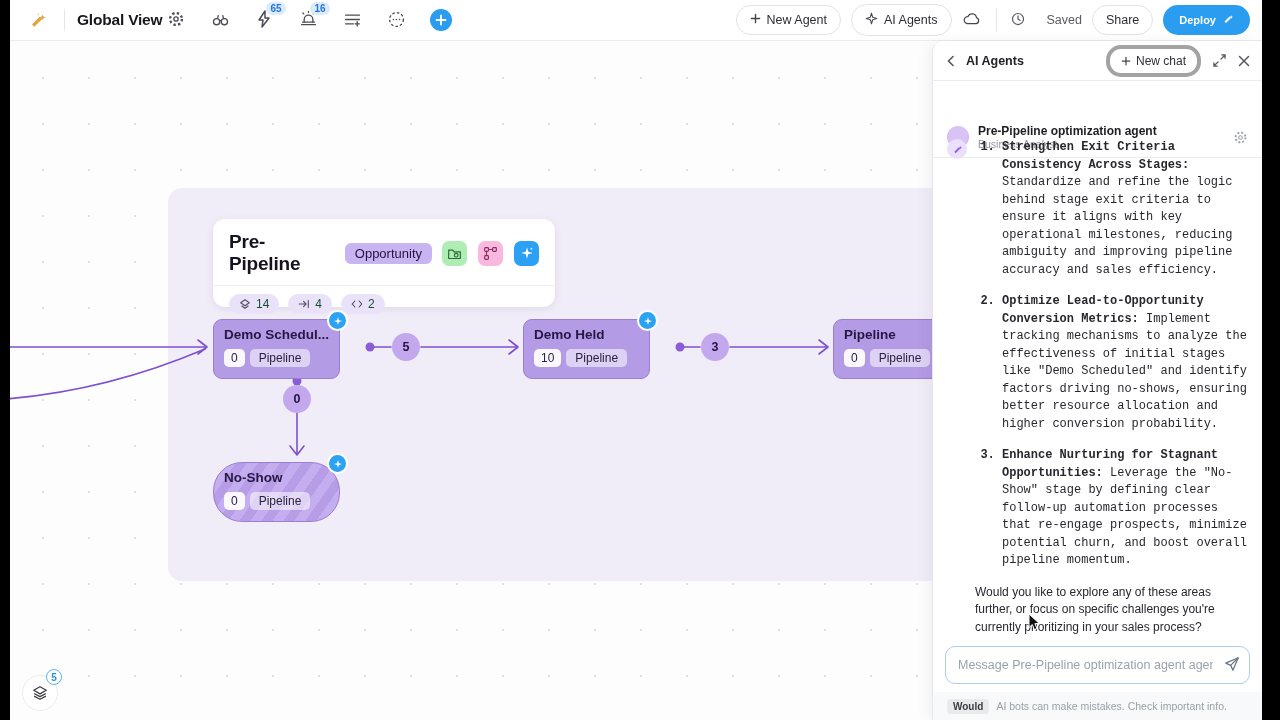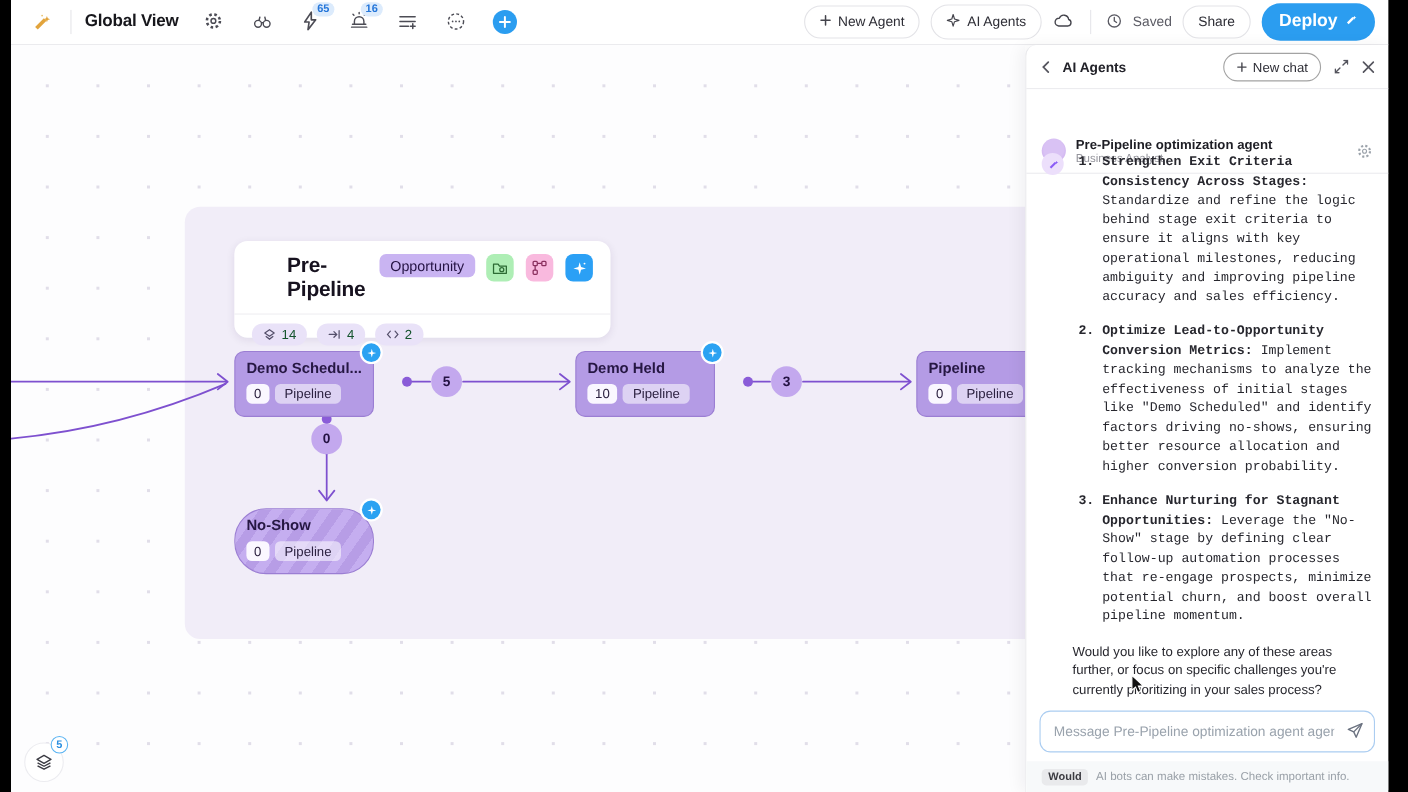--- a/index.html
+++ b/index.html
@@ -6,31 +6,31 @@
   html,body { width:1280px; height:720px; background:#000; overflow:hidden;
     font-family:"Liberation Sans","DejaVu Sans",sans-serif; }
   #app { position:absolute; left:10px; top:0; width:1252px; height:720px; background:#fff; }
 
   
   #toolbar { position:absolute; top:0; left:0; right:0; height:41px; background:#fff;
     border-bottom:1px solid #ebebee; display:flex; align-items:center; padding:0 12px; }
   .tb-left { display:flex; align-items:center; gap:0; }
   .logo { width:30px; display:flex; justify-content:center; }
   .vdiv { width:1px; height:22px; background:#e6e6ea; margin:0 12px; }
-  .gv-title { font-size:15.5px; font-weight:700; color:#17171c; letter-spacing:-.2px; margin-right:22px; }
+  .gv-title { font-size:15.5px; font-weight:700; color:#17171c; letter-spacing:-.2px; margin-right:4px; }
   .tb-icons { display:flex; align-items:center; gap:24px; }
   .tb-icon { position:relative; width:20px; height:20px; display:flex; align-items:flex-start; justify-content:center; cursor:pointer; color:#4c4c55; }
   .tb-badge { position:absolute; top:-8px; left:12px; background:#dcebfc; color:#2576d9; font-size:10px; font-weight:700;
     border-radius:8px; padding:1px 4px; line-height:11px; }
   .tb-right { margin-left:auto; display:flex; align-items:center; gap:10px; }
   .pill-btn { display:flex; align-items:center; gap:6px; border:1px solid #e3e3e7; border-radius:17px;
     padding:7px 13px; font-size:12.5px; color:#2e2e36; background:#fff; cursor:pointer; white-space:nowrap; }
-  .saved { display:flex; align-items:center; gap:10px; font-size:12.5px; color:#5b5b64; }
+  .saved { display:flex; align-items:center; gap:22px; font-size:12.5px; color:#5b5b64; }
   .deploy-btn { display:flex; align-items:center; gap:6px; background:#2b9df0; color:#fff; font-weight:700;
-    font-size:16px; border-radius:17px; padding:8px 16px; cursor:pointer; }
+    font-size:11px; border-radius:17px; padding:8px 16px; cursor:pointer; }
   .plus-blue { width:22px; height:22px; border-radius:50%; background:#2b9df0; color:#fff; display:flex;
     align-items:center; justify-content:center; cursor:pointer; }
 
   
   #canvas { position:absolute; top:41px; left:0; width:922px; height:679px; overflow:hidden;
     background-color:#fdfdfe;
     background-image:radial-gradient(circle,#e1dee9 1.3px,transparent 1.3px);
     background-size:46px 46px; background-position:10px 14px; }
   #group-box { position:absolute; left:158px; top:147px; width:790px; height:393px; background:#f1edf8; border-radius:14px; }
   #edges { position:absolute; left:0; top:0; width:922px; height:679px; pointer-events:none; }
@@ -43,21 +43,21 @@
   .np-label { background:rgba(255,255,255,.55); border-radius:5px; padding:2px 9px; font-size:12px; color:#2c2140; }
   .spark-badge { position:absolute; top:-10px; right:-9px; width:21px; height:21px; border-radius:50%;
     background:#2ba2f2; border:2.5px solid #fff; display:flex; align-items:center; justify-content:center; cursor:pointer; }
   .striped { background:repeating-linear-gradient(125deg,#b79de6 0px,#b79de6 9px,#c5aef0 9px,#c5aef0 18px); }
 
   .edge-circle { position:absolute; width:28px; height:28px; border-radius:50%; background:#c3a8ee;
     display:flex; align-items:center; justify-content:center; font-size:12.5px; font-weight:700; color:#241243; cursor:pointer; }
 
   #pre-card { position:absolute; left:203px; top:178px; width:342px; height:88px; background:#fff; border-radius:12px;
     box-shadow:0 2px 8px rgba(40,25,80,.09); padding:12px 16px 0 16px; }
-  .pc-row1 { display:flex; align-items:flex-start; gap:10px;margin-left:32px; }
+  .pc-row1 { display:flex; align-items:center; gap:10px; }
   .pc-title { font-size:19px; font-weight:700; color:#17121f; letter-spacing:-.2px; }
   .pc-tag { background:#c9b4f2; color:#241243; font-size:13px; border-radius:6px; padding:3px 10px; margin-left:2px; }
   .pc-chips { display:flex; gap:11px; margin-left:auto; }
   .chip { width:25px; height:25px; border-radius:7px; display:flex; align-items:center; justify-content:center; cursor:pointer; }
   .chip.green { background:#aeeeb5; } .chip.pink { background:#f9b9de; } .chip.blue { background:#2ba0f5; }
   .pc-div { height:1px; background:#efeef2; margin:10px -16px 0 -16px; }
   .pc-stats { display:flex; gap:9px; padding:8px 0; }
   .stat-pill { display:flex; align-items:center; gap:5px; background:#e9e2f8; border-radius:12px; padding:3px 10px;
     font-size:12px; color:#14532d; cursor:pointer; }
 
@@ -65,21 +65,21 @@
     border:1px solid #ececf0; display:flex; align-items:center; justify-content:center; cursor:pointer; color:#3c3c44; }
   #layers-count { position:absolute; left:36px; top:628px; width:16px; height:16px; border-radius:50%; background:#fff;
     border:1px solid #59b3f2; color:#2b8fe0; font-size:10px; font-weight:700; display:flex; align-items:center; justify-content:center; }
 
   
   #panel { position:absolute; top:41px; right:0; width:330px; height:679px; background:#fff;
     border-left:1px solid #e7e7ea; border-top-left-radius:10px; box-shadow:-4px 0 14px rgba(20,20,40,.05); }
   #panel-header { height:40px; display:flex; align-items:center; padding:0 12px; gap:9px; border-bottom:1px solid #ececef; }
   .ph-title { font-size:12.5px; font-weight:700; color:#222229; }
   .ph-right { margin-left:auto; display:flex; align-items:center; gap:12px; }
-  .newchat-btn { display:flex; align-items:center; gap:5px; border:1px solid #a3a3a3; border-radius:15px;
+  .newchat-btn { display:flex; align-items:center; gap:5px; border:4px solid #a3a3a3; border-radius:15px;
     padding:5px 11px; font-size:12px; color:#2e2e36; cursor:pointer; }
   .icon-btn { color:#55555e; cursor:pointer; display:flex; align-items:center; }
 
   #agent-row { height:41px; display:flex; align-items:center; gap:9px; padding:0 14px; border-bottom:1px solid #ececef;margin-top:36px; }
   .agent-avatar { width:22px; height:22px; border-radius:50%;
     background:radial-gradient(circle at 50% 45%, #d9c2f4 0 55%, #c2a0ea 100%); flex:0 0 auto; }
   .agent-name { font-size:12px; font-weight:700; color:#1d1d24; line-height:14px; }
   .agent-role { font-size:10.5px; color:#94949c; line-height:12px; }
 
   #chat-body { position:absolute; top:82px; left:0; right:0; bottom:74px; overflow:hidden; padding:16px 14px 0 14px; }

